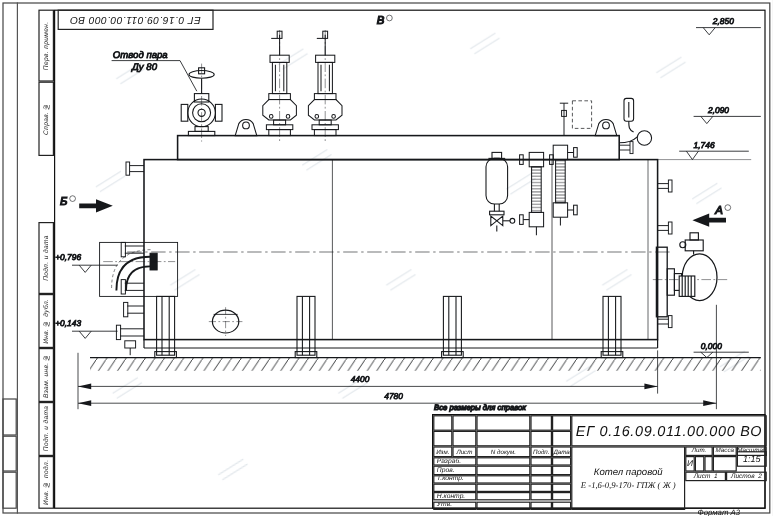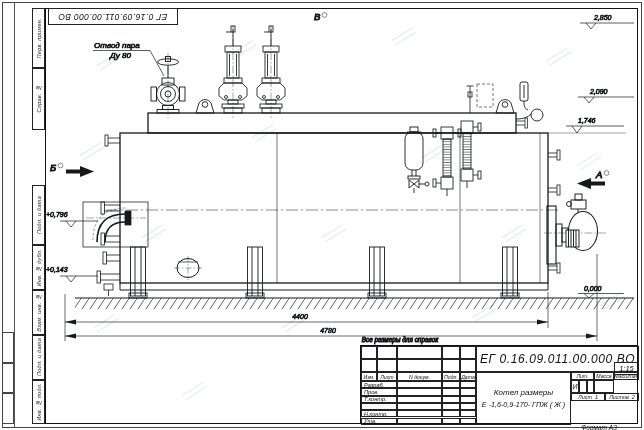--- a/index.html
+++ b/index.html
@@ -456,32 +456,32 @@
     <div class="cell" style="left:99px;top:64.2px;width:16px;height:7.3px;"></div>
 
     <div class="cell lbl" style="left:0;top:71.5px;width:36px;height:7.5px;font-size:5.6px;">Утв.</div>
     <div class="cell" style="left:36px;top:71.5px;width:45px;height:7.5px;"></div>
     <div class="cell" style="left:81px;top:71.5px;width:18px;height:7.5px;"></div>
     <div class="cell" style="left:99px;top:71.5px;width:16px;height:7.5px;"></div>
 
     <div class="cell" style="left:115px;top:0;width:163px;height:26px;font-size:12px;letter-spacing:.6px;border-width:1px;">ЕГ 0.16.09.011.00.000  ВО</div>
 
     <div class="cell" style="left:115px;top:26px;width:95px;height:53px;flex-direction:column;gap:3px;">
-      <span style="font-size:8px;">Котел размеры</span>
-      <span style="font-size:7.2px;">Е -1,6-0,9-170- ГПЖ ( Ж )</span>
+      <span style="font-size:8px;">Котел паровой</span>
+      <span style="font-size:7.2px;font-family:Liberation Serif, serif;">Е -1,6-0,9-170- ГПЖ ( Ж )</span>
     </div>
 
     <div class="cell" style="left:210px;top:26px;width:23px;height:8px;font-size:5.2px;">Лит.</div>
     <div class="cell" style="left:233px;top:26px;width:20px;height:8px;font-size:5.2px;">Масса</div>
     <div class="cell" style="left:253px;top:26px;width:25px;height:8px;font-size:5.2px;">Масштаб</div>
     <div class="cell" style="left:210px;top:34px;width:8px;height:13px;font-size:7px;">И</div>
     <div class="cell" style="left:218px;top:34px;width:8px;height:13px;"></div>
     <div class="cell" style="left:226px;top:34px;width:7px;height:13px;"></div>
     <div class="cell" style="left:233px;top:34px;width:20px;height:13px;font-size:7px;"></div>
-    <div class="cell" style="left:253px;top:16px;width:25px;height:13px;font-size:7.5px;">1:15</div>
+    <div class="cell" style="left:253px;top:30px;width:25px;height:13px;font-size:7.5px;">1:15</div>
 
     <div class="cell" style="left:210px;top:47px;width:34px;height:8px;font-size:5.4px;gap:3px;">
       <span>Лист</span>
       <span>1</span>
     </div>
     <div class="cell" style="left:244px;top:47px;width:34px;height:8px;font-size:5.4px;gap:3px;">
       <span>Листов</span>
       <span>2</span>
     </div>
 

